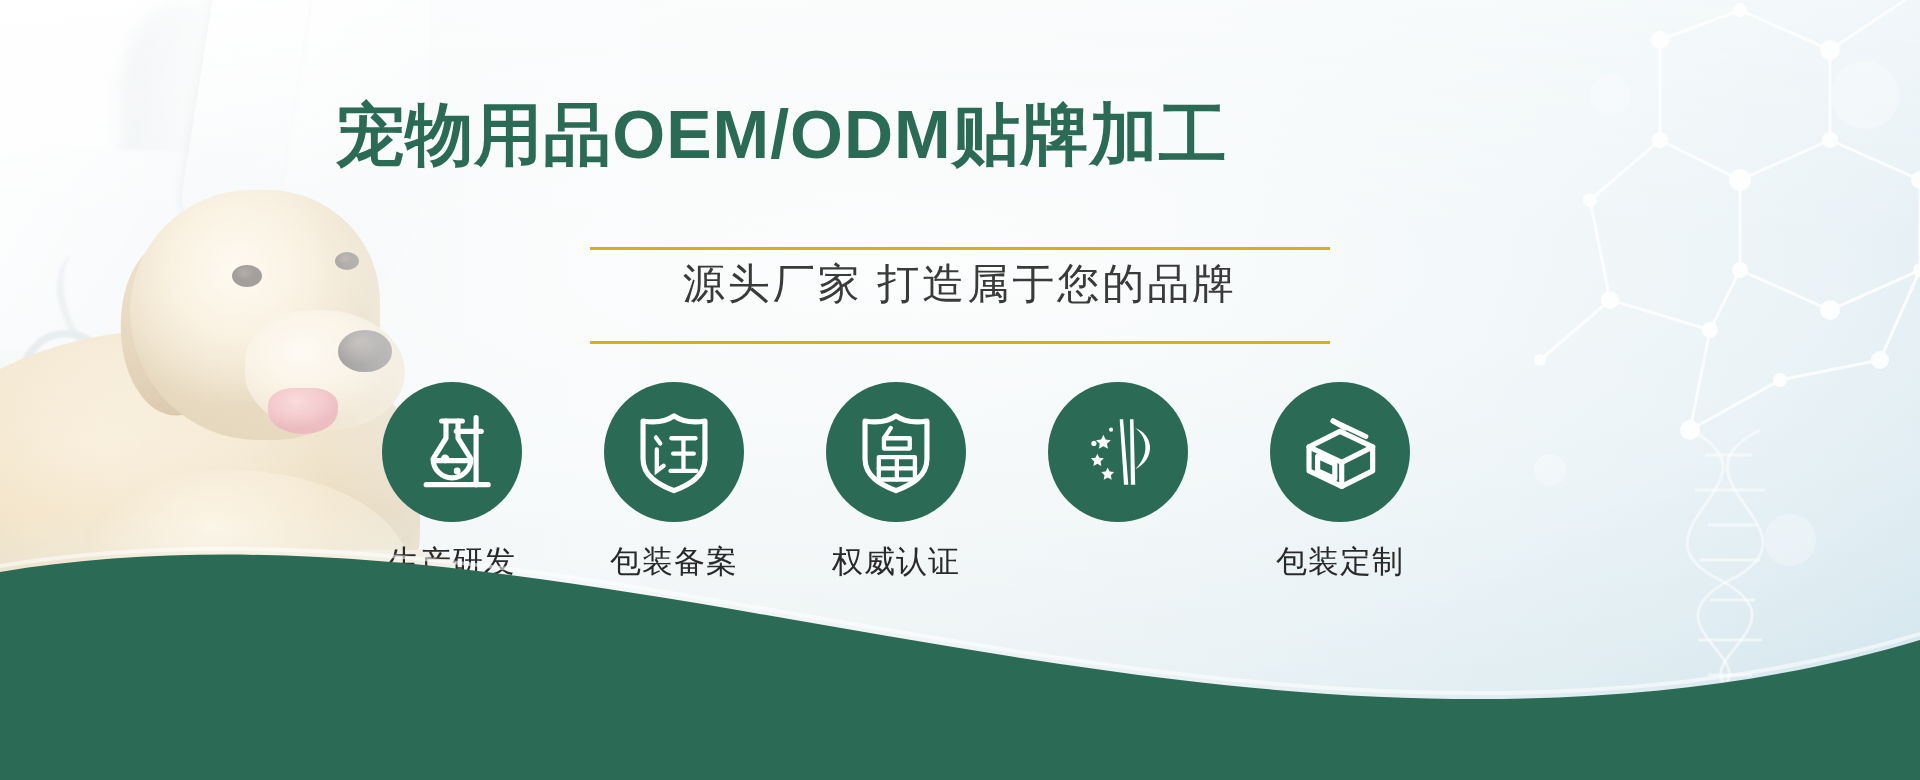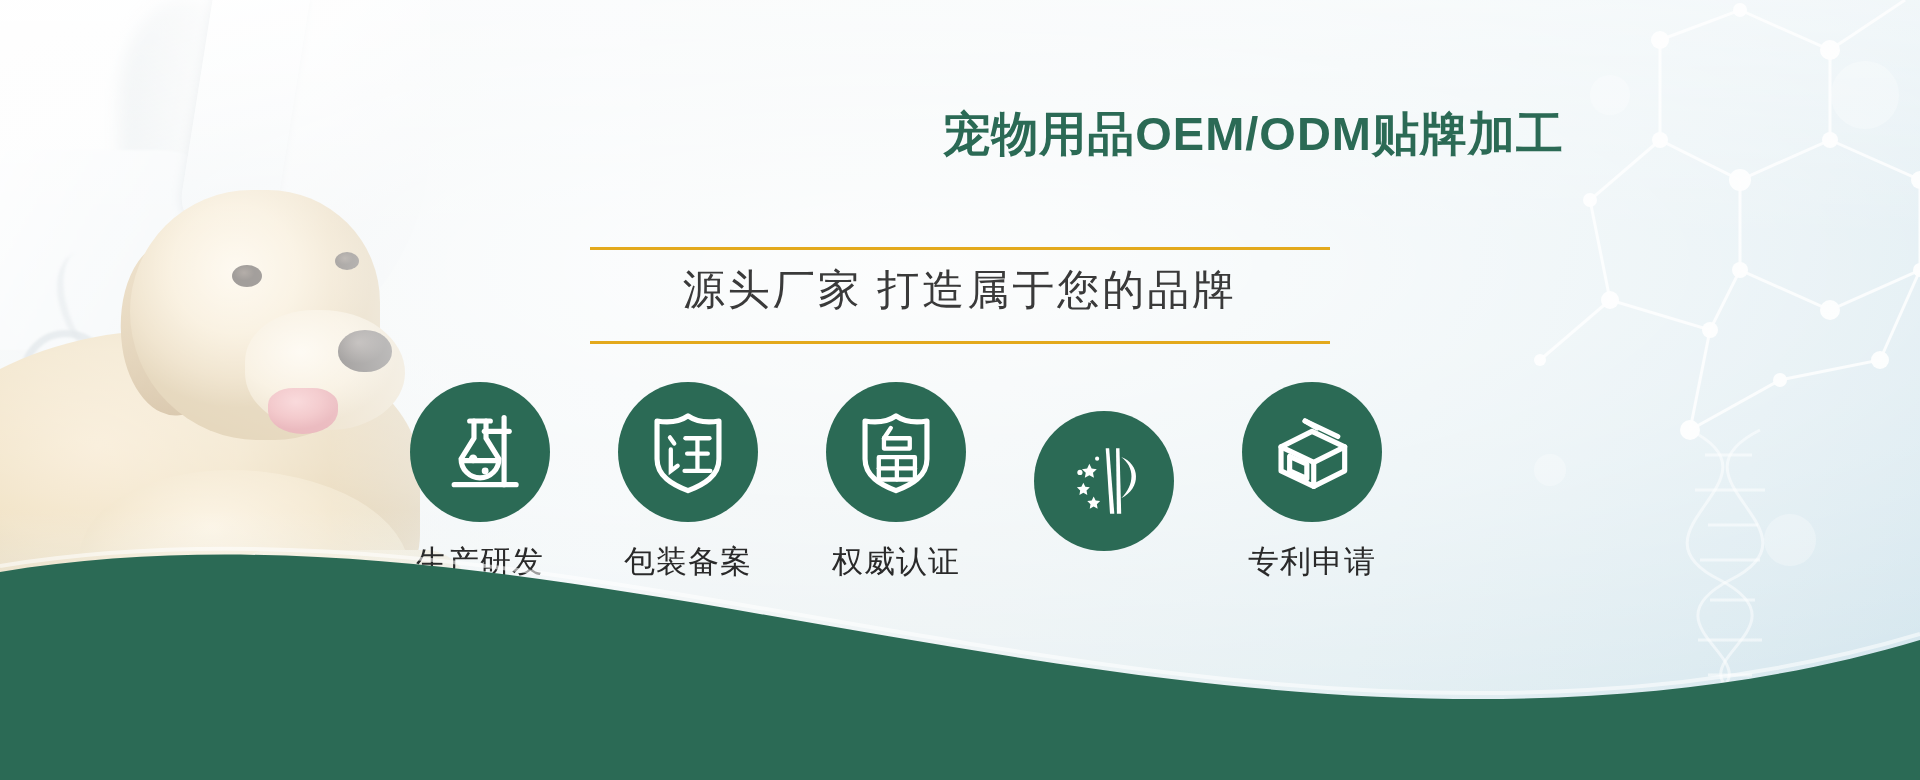--- a/index.html
+++ b/index.html
@@ -139,45 +139,44 @@
     background:linear-gradient(0deg,rgba(238,244,246,0.95) 0%,rgba(238,244,246,0) 100%);
   }
 
   
   .sci { position:absolute; right:0; top:0; width:560px; height:700px; opacity:.95; }
   .sci svg { width:100%; height:100%; display:block; }
 
   
   .headline {
     position:absolute; left:0; top:96px; width:1564px;
-    text-align:right;
-    font-size:47px; line-height:76px; font-weight:bold;
+    text-align:center;
+    font-size:68px; line-height:76px; font-weight:bold;
     color:#2b6a55; letter-spacing:1px;
     white-space:nowrap;
   }
   .rule-wrap { position:absolute; left:0; top:236px; width:1920px; text-align:center; }
   .rule {
     display:inline-block; width:740px; height:3px;
     background:#e3a91c;
   }
   .subhead {
     position:absolute; left:0; top:258px; width:1920px;
     text-align:center;
     font-size:42px; line-height:52px; font-weight:400;
     color:#3a3a3a; letter-spacing:3px;
     white-space:nowrap;
-    margin-top:6px;
   }
   .rule-wrap2 { position:absolute; left:0; top:330px; width:1920px; text-align:center; }
 
   
   .features {
     position:absolute; left:0; top:382px; width:1792px;
-    display:flex; justify-content:center; align-items:center;
-    gap:38px;
+    display:flex; justify-content:center; align-items:flex-start;
+    gap:52px;
   }
   .feat { width:170px; text-align:center; }
   .feat-circle {
     width:140px; height:140px; margin:0 auto;
     background:#2b6a55;
     border-radius:50%;
     display:flex; align-items:center; justify-content:center;
   }
   .feat-circle svg { width:86px; height:86px; display:block; }
   .feat-label {
@@ -357,21 +356,21 @@
           <g fill="none" stroke="#ffffff" stroke-width="6" stroke-linejoin="round" stroke-linecap="round">
             <path d="M14 44 L50 26 L88 44 L52 62 Z"></path>
             <path d="M14 44 L14 72 L52 90 L52 62"></path>
             <path d="M88 44 L88 72 L52 90"></path>
             <path d="M42 14 L80 32"></path>
             <path d="M42 14 L56 22"></path>
             <path d="M24 55 L24 72 L44 81 L44 64 Z"></path>
           </g>
         </svg>
       </div>
-      <div class="feat-label">专利申请</div>
+      <div class="feat-label">包装定制</div>
     </div>
 
   </div>
 
   <div class="wave">
     <svg viewBox="0 0 1920 300" preserveAspectRatio="none" xmlns="http://www.w3.org/2000/svg">
       <path d="M0 92 C 380 30, 760 150, 1180 200 C 1480 236, 1720 220, 1920 160 L1920 300 L0 300 Z" fill="#2b6a55"></path>
       <path d="M0 86 C 380 24, 760 144, 1180 194 C 1480 230, 1720 214, 1920 154" fill="none" stroke="#ffffff" stroke-opacity="0.55" stroke-width="4"></path>
     </svg>
   </div>

